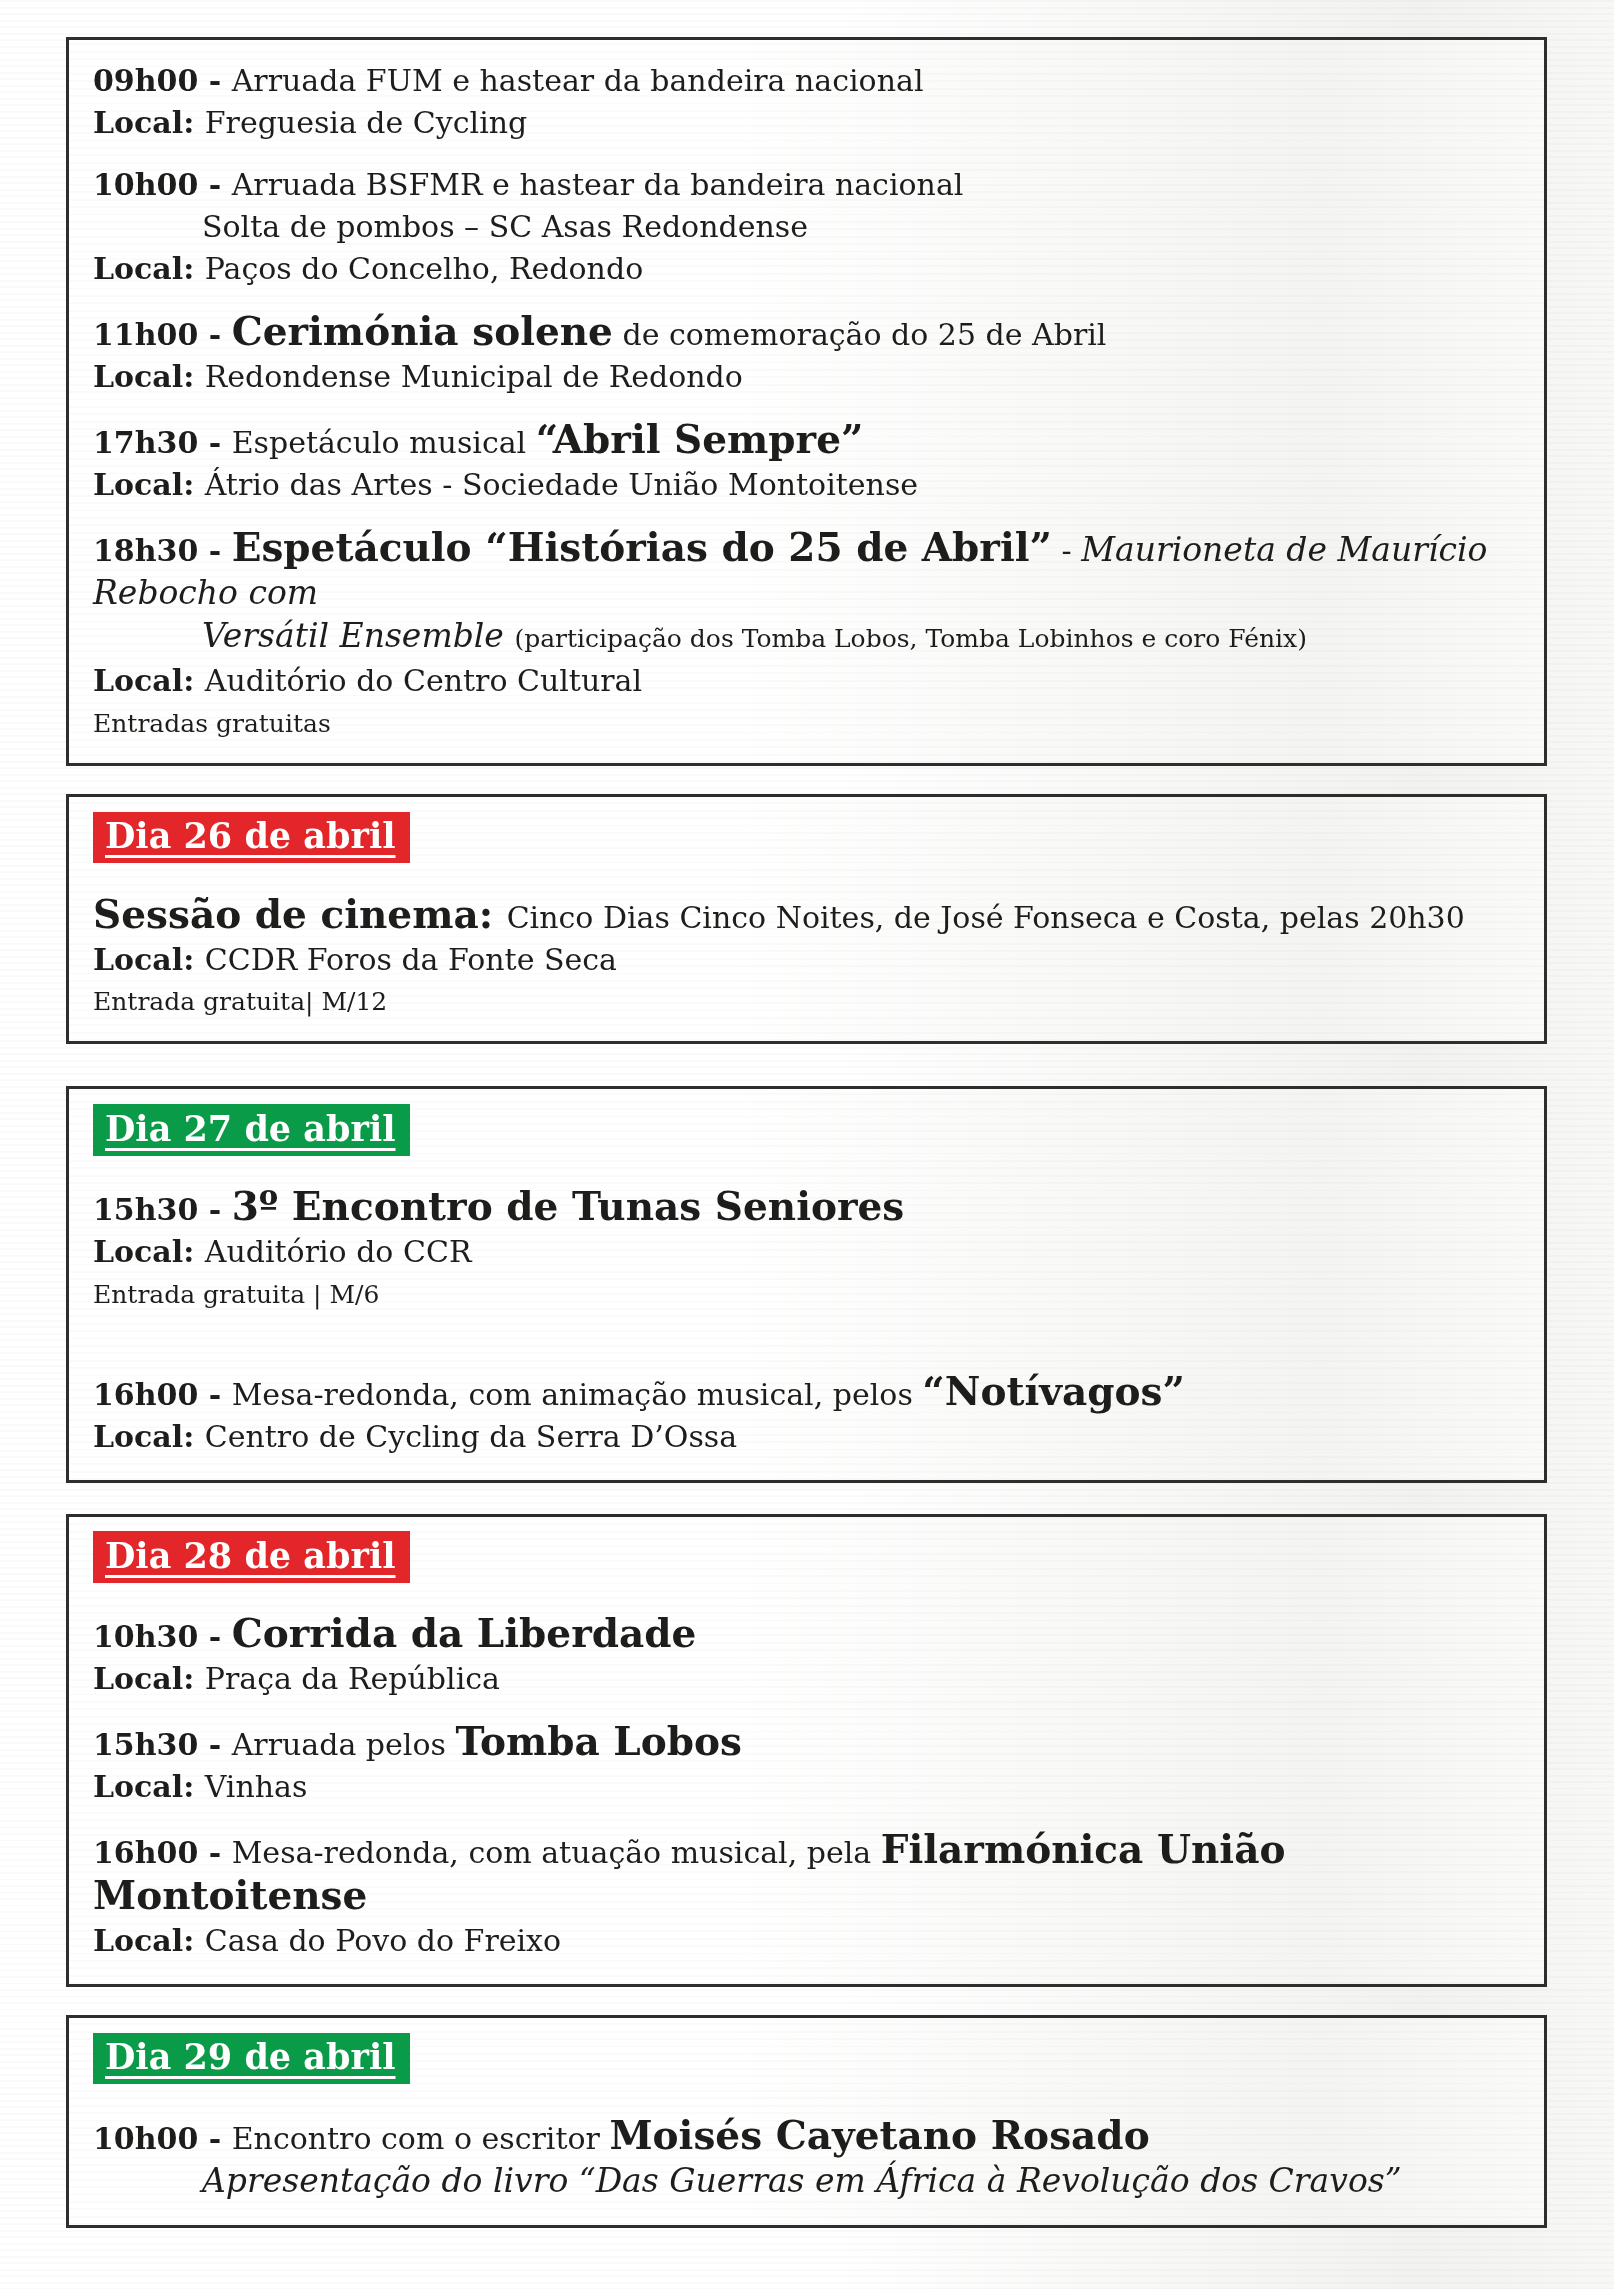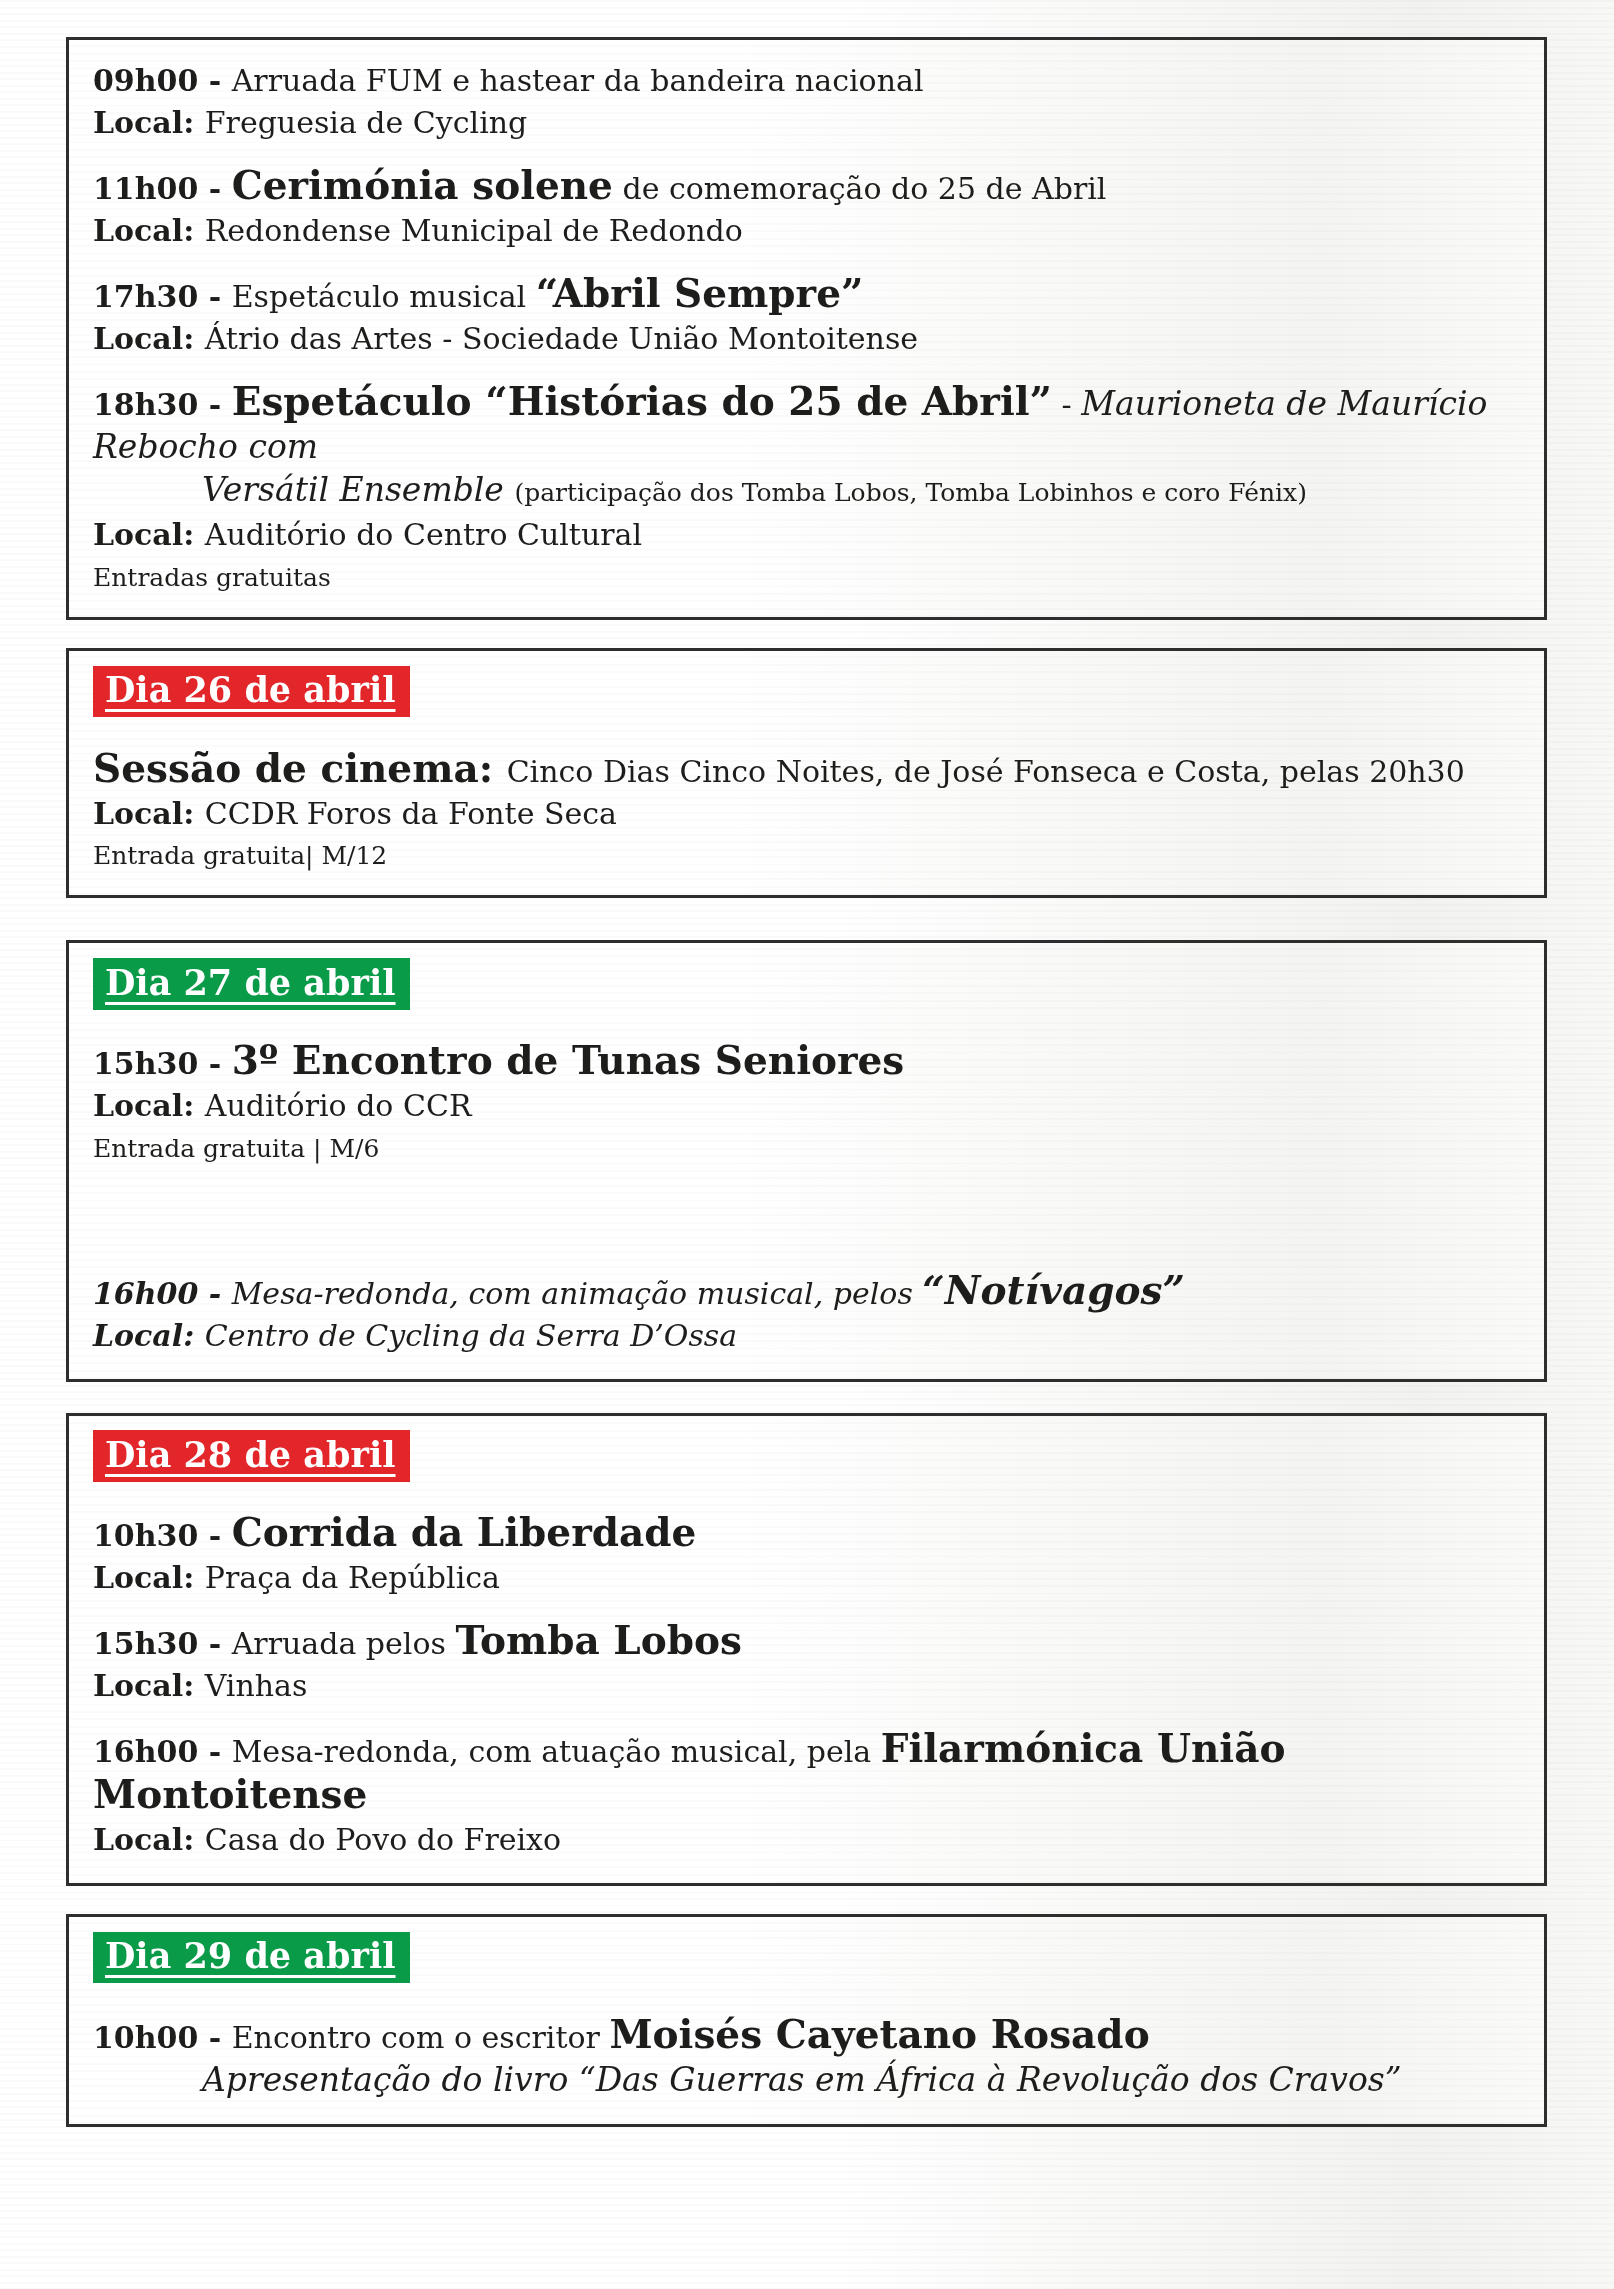--- a/index.html
+++ b/index.html
@@ -31,38 +31,42 @@
     padding:6.5px 14px 10px 12px;
     margin-bottom:9.2px;
   }
   .day-chip .day-chip-label{
     text-decoration:underline;
     text-decoration-thickness:2.8px;
     text-underline-offset:7.4px;
   }
   .event{margin-top:20px;}
   .event:first-of-type{margin-top:5.5px;}
-  .event.extra-gap{margin-top:103px;font-style:italic;}
+  .event.extra-gap{margin-top:58px;}
   .line{font-size:30px;line-height:42px;}
   .line.indent{padding-left:109px;}
   .seg-time{font-weight:700;}
   .seg-label{font-weight:700;}
   .seg-big{font-weight:700;font-size:39px;}
   .seg-italic{font-style:italic;font-size:33px;}
   .seg-small{font-size:25px;}
   .line.small-line{line-height:35px;margin-top:1.8px;}
 </style>
 </head>
 <body>
 
 <div class="page">
   <div>
       <section class="day-box" style="margin-bottom: 28px; border-color: rgb(46, 46, 46);"><div class="event">
           <div class="line"><span class="seg-time">09h00 - </span><span class="seg-text">Arruada FUM e hastear da bandeira nacional</span></div>
           <div class="line"><span class="seg-label">Local: </span><span class="seg-text">Freguesia de Cycling</span></div>
+        </div><div class="event">
+          <div class="line"><span class="seg-time">10h00 - </span><span class="seg-text">Arruada BSFMR e hastear da bandeira nacional</span></div>
+          <div class="line indent"><span class="seg-text">Solta de pombos – SC Asas Redondense</span></div>
+          <div class="line"><span class="seg-label">Local: </span><span class="seg-text">Paços do Concelho, Redondo</span></div>
         </div><div class="event">
           <div class="line"><span class="seg-time">11h00 - </span><span class="seg-big">Cerimónia solene</span><span class="seg-text"> de comemoração do 25 de Abril</span></div>
           <div class="line"><span class="seg-label">Local: </span><span class="seg-text">Redondense Municipal de Redondo</span></div>
         </div><div class="event">
           <div class="line"><span class="seg-time">17h30 - </span><span class="seg-text">Espetáculo musical </span><span class="seg-big">“Abril Sempre”</span></div>
           <div class="line"><span class="seg-label">Local: </span><span class="seg-text">Átrio das Artes - Sociedade União Montoitense</span></div>
         </div><div class="event">
           <div class="line"><span class="seg-time">18h30 - </span><span class="seg-big">Espetáculo “Histórias do 25 de Abril”</span><span class="seg-text"> - </span><span class="seg-italic">Maurioneta de Maurício Rebocho com</span></div>
           <div class="line indent"><span class="seg-italic">Versátil Ensemble </span><span class="seg-small">(participação dos Tomba Lobos, Tomba Lobinhos e coro Fénix)</span></div>
           <div class="line"><span class="seg-label">Local: </span><span class="seg-text">Auditório do Centro Cultural</span></div>

